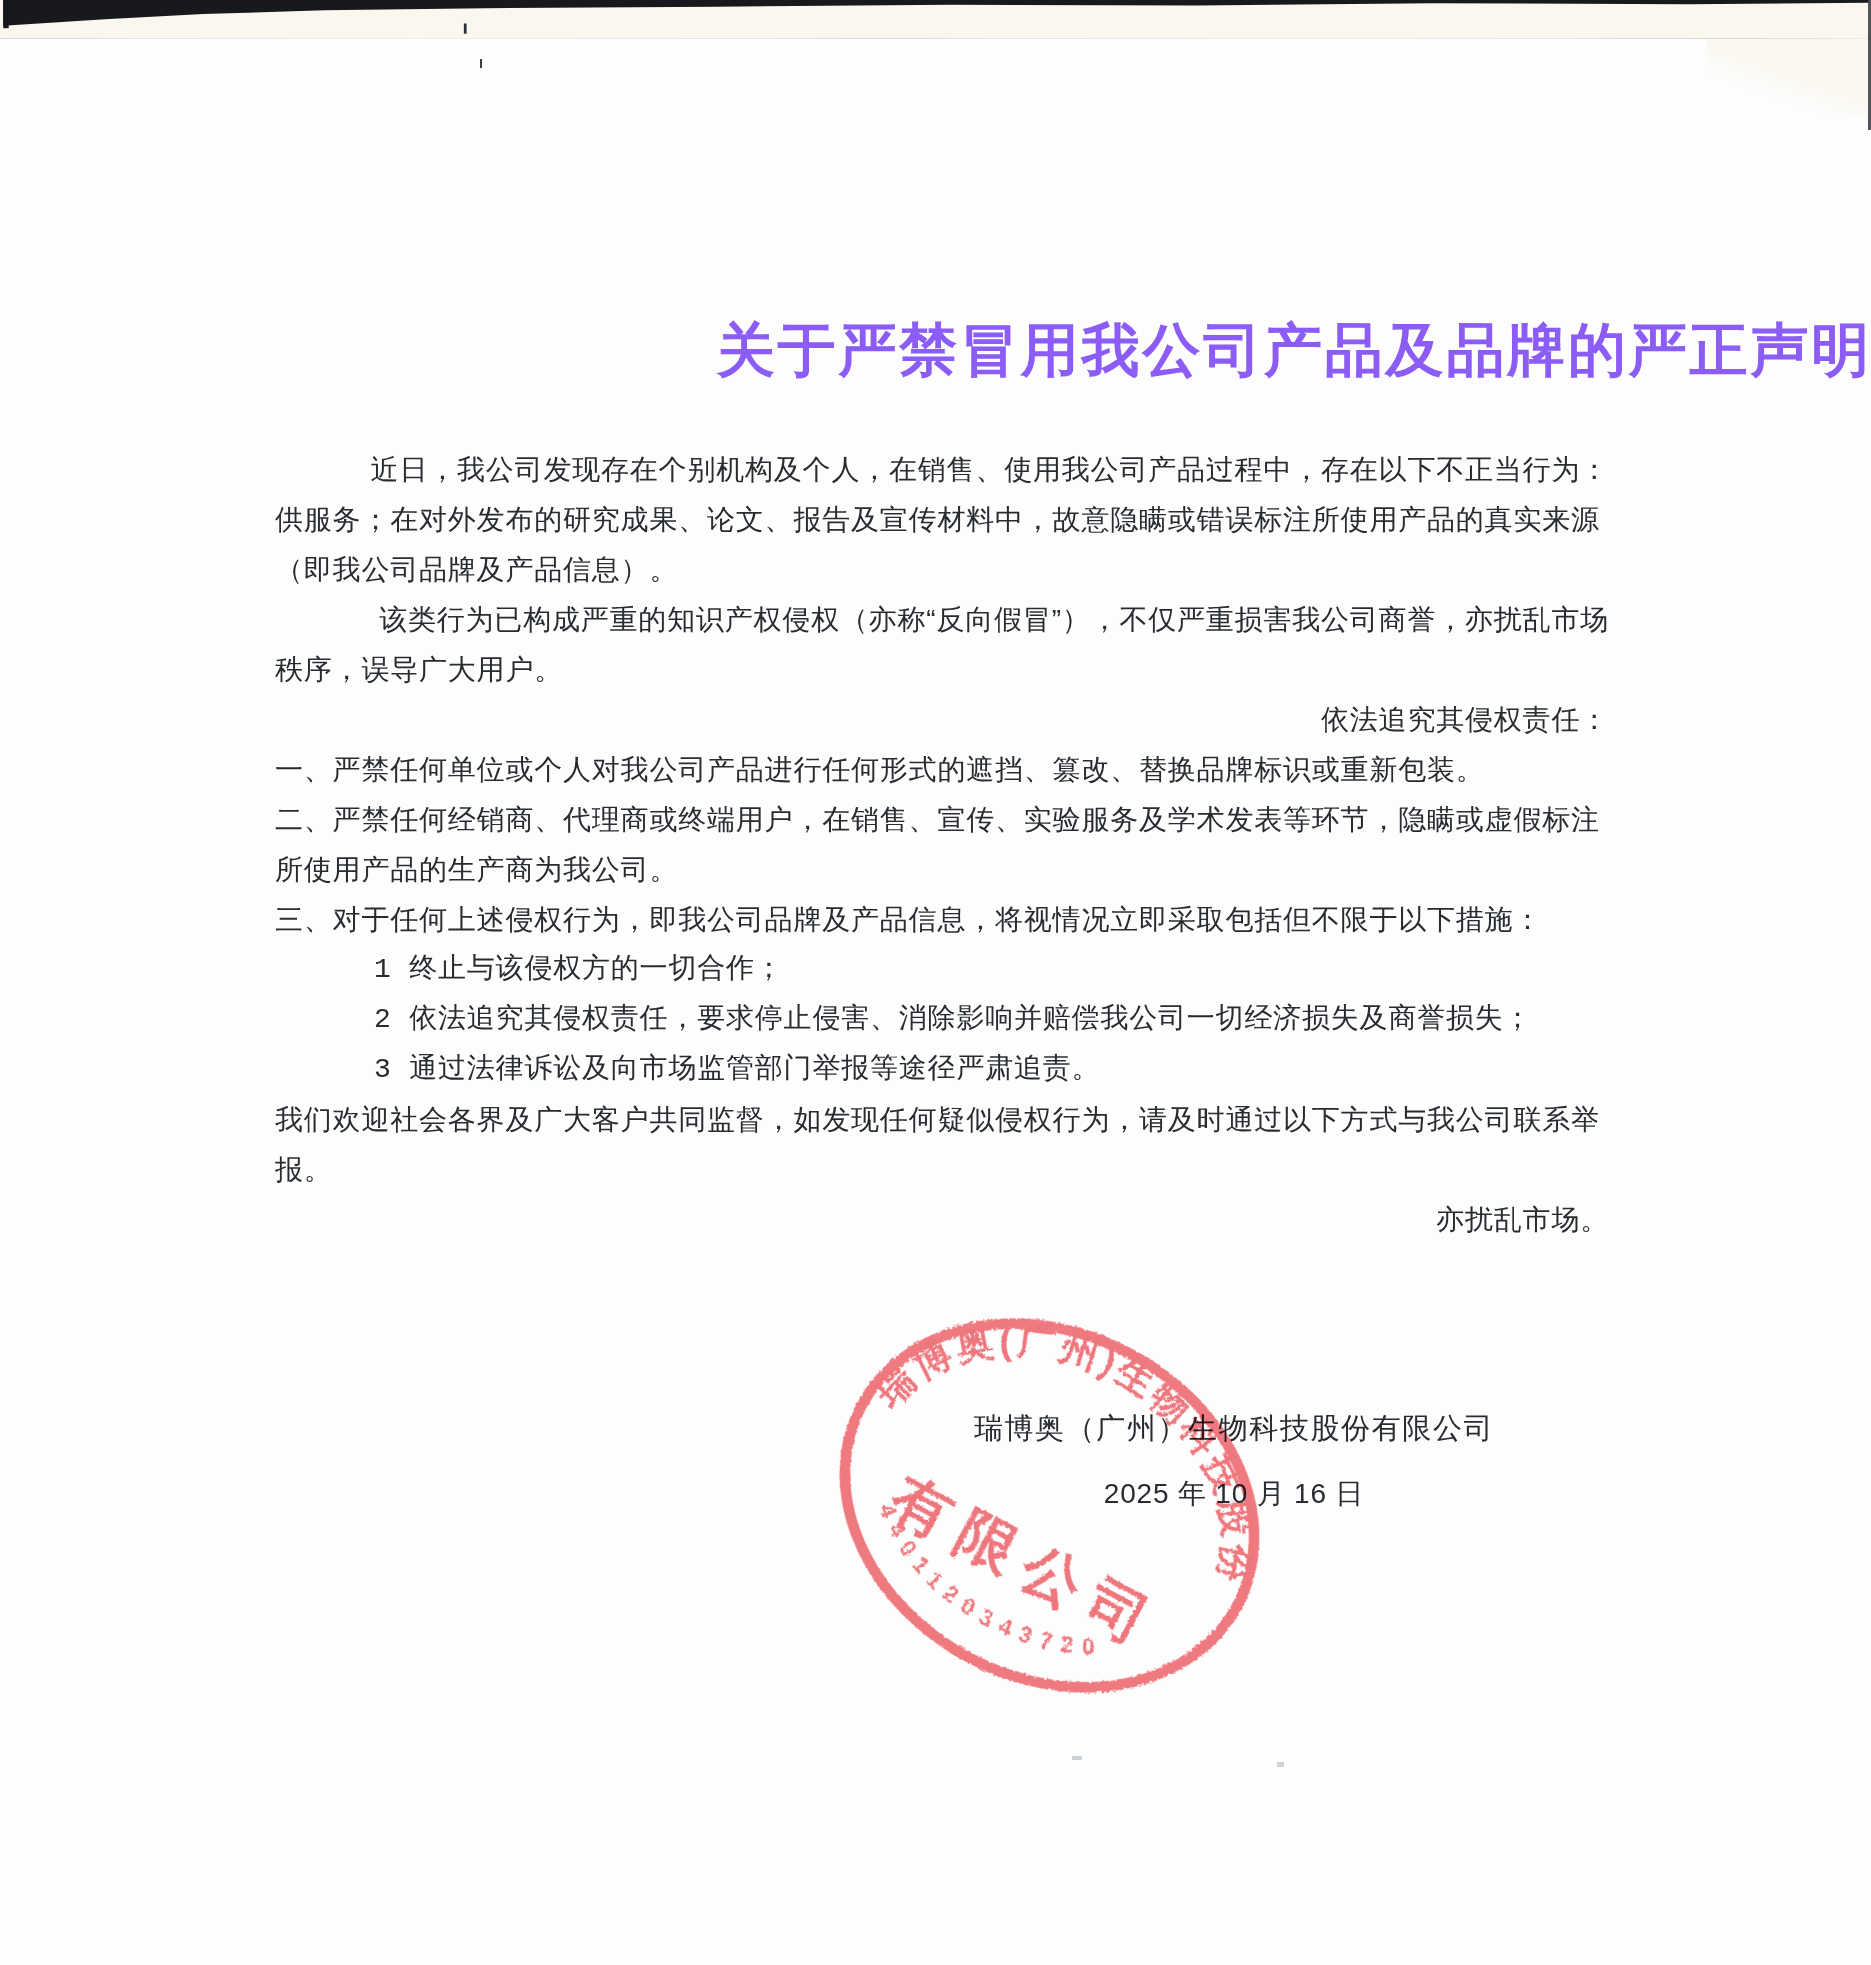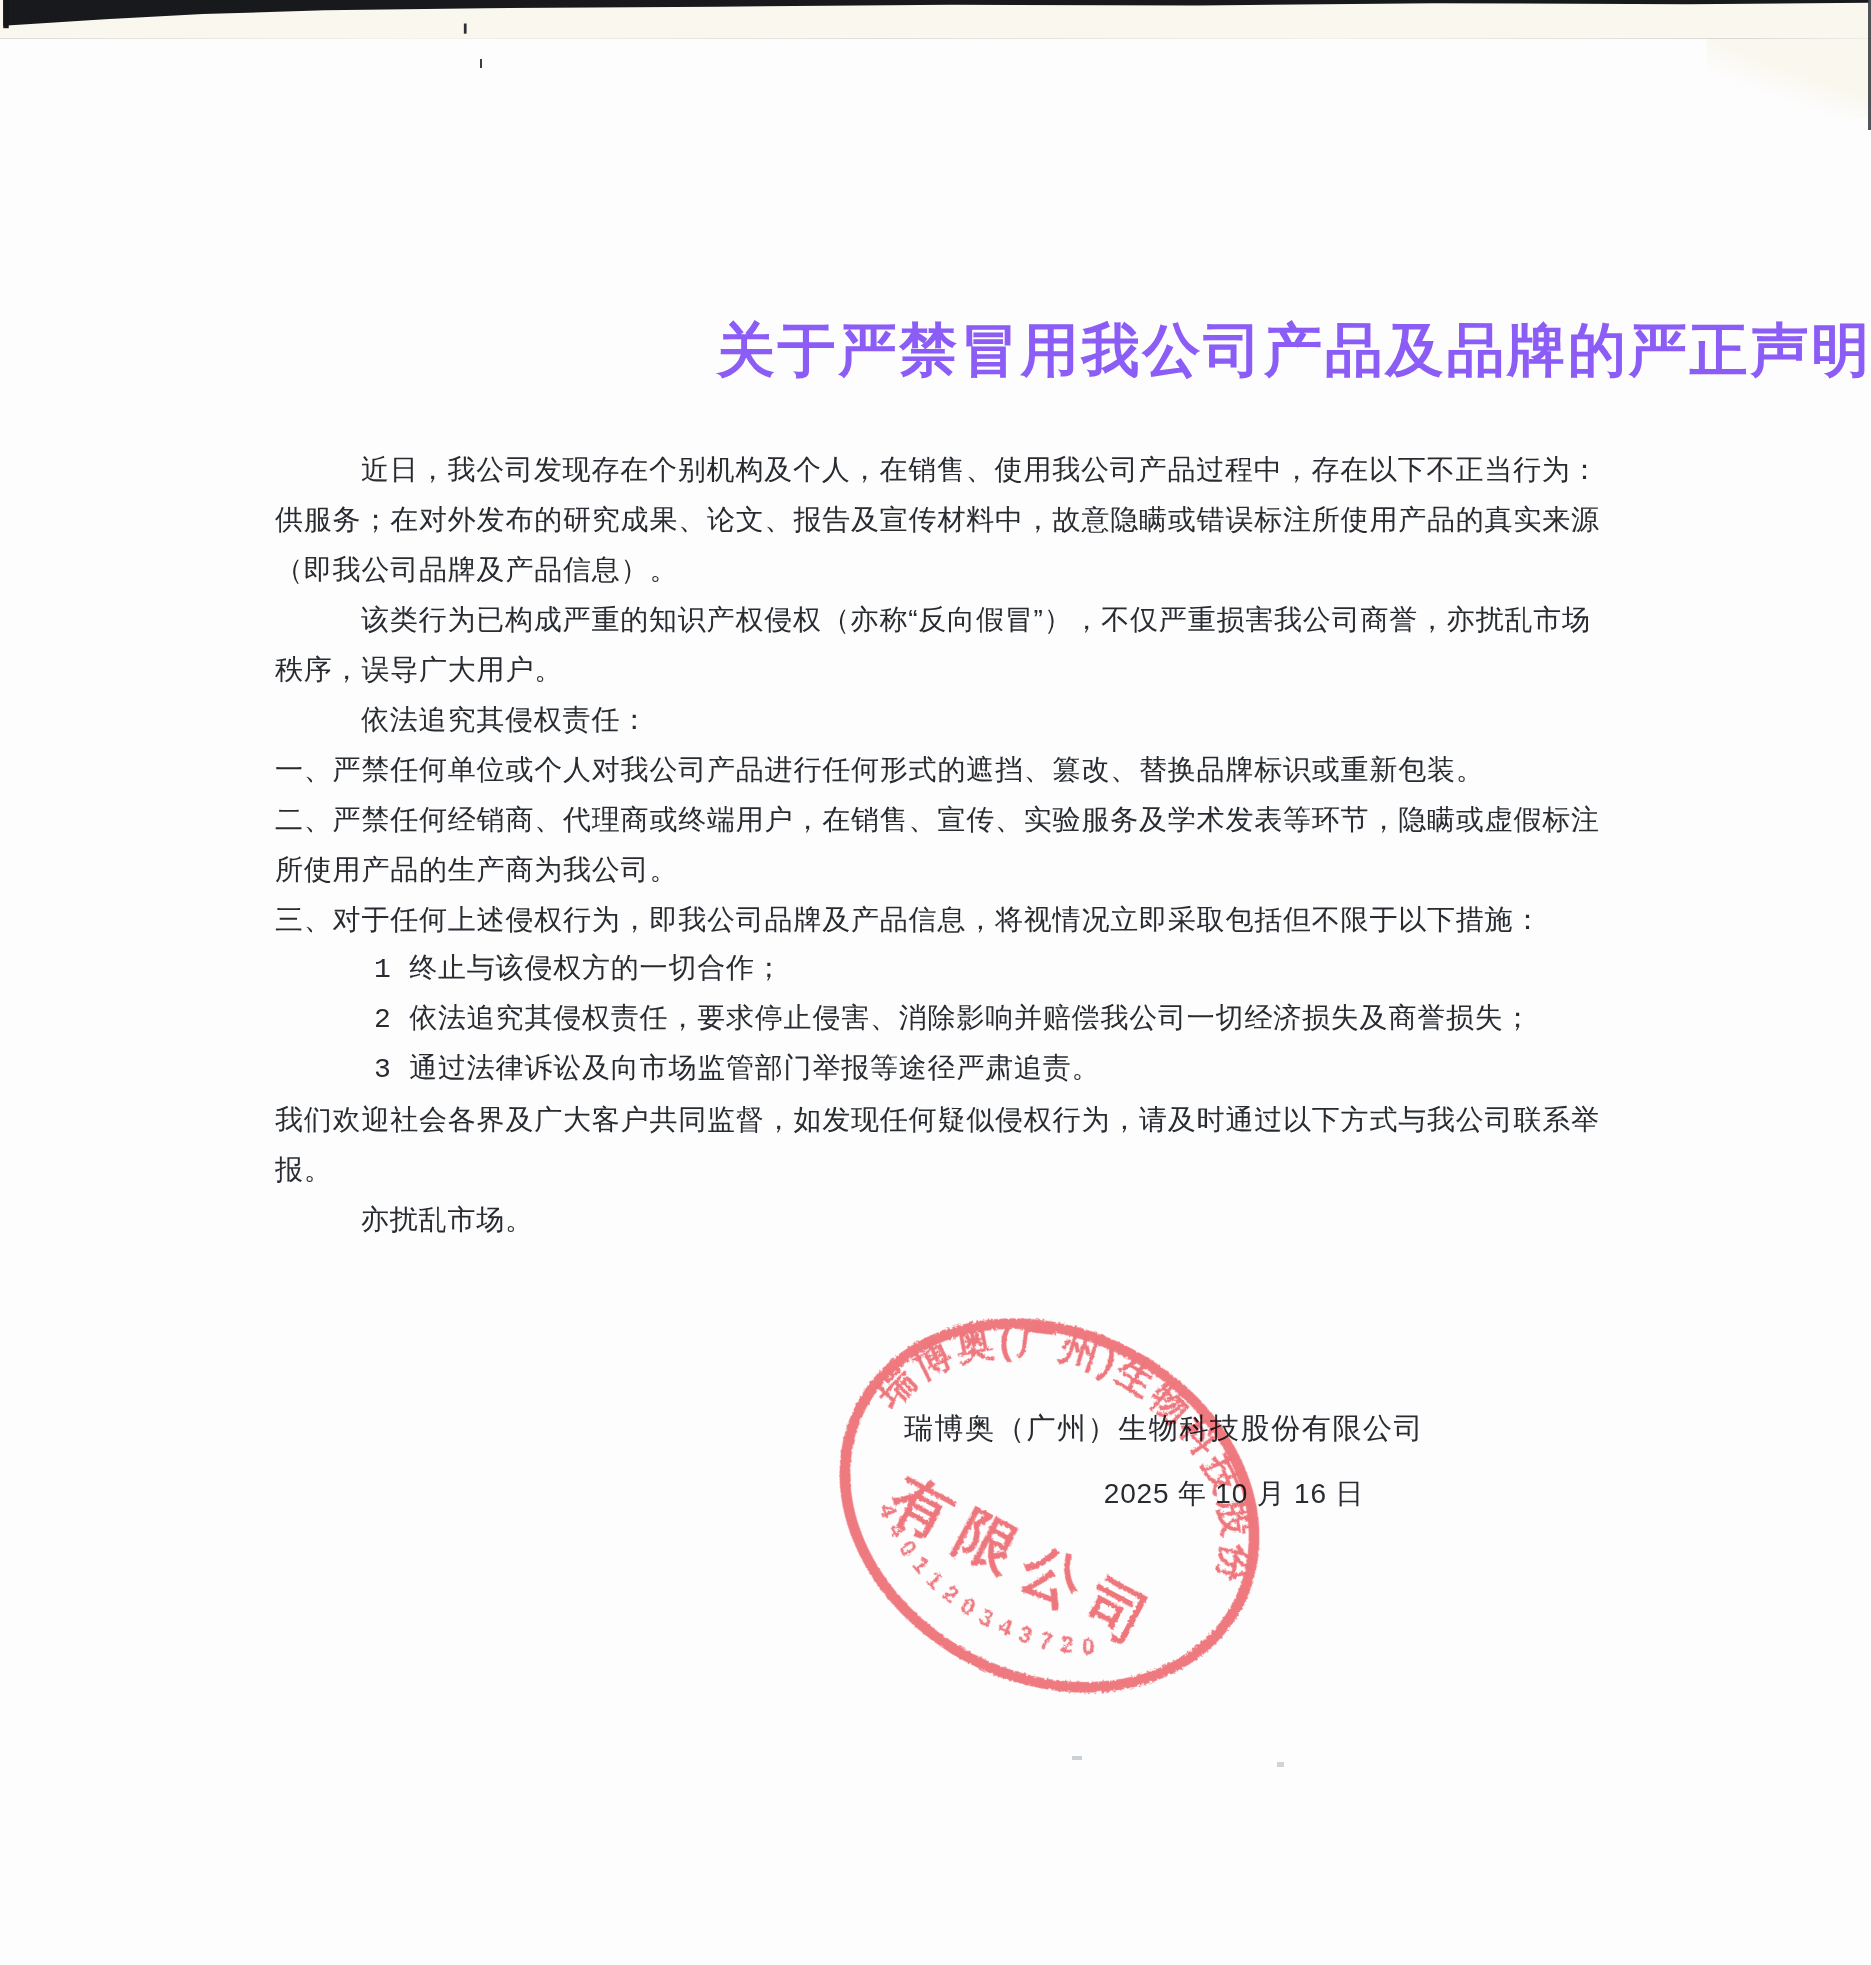--- a/index.html
+++ b/index.html
@@ -22,25 +22,25 @@
   .speck.gray{background:#9aa2ae;}
 
   
   .title{
     position:absolute;top:312px;left:0;width:100%;
     text-align:right;font-size:58px;font-weight:600;
     letter-spacing:2.8px;color:#8b5cf6;
   }
   .body-block{position:absolute;left:275px;top:445px;width:1334px;}
   .line{height:50px;line-height:50px;font-size:28px;letter-spacing:0.8px;white-space:nowrap;}
-  .ind-para{padding-left:86px;}
+  .ind-para{padding-left:86px;text-align:right;}
   .ind-sub{padding-left:99px;font-family:Liberation Mono, monospace;}
   .company-line{
     position:absolute;top:1407px;left:904px;width:660px;
-    text-align:left;font-size:29px;letter-spacing:1.6px;line-height:43px;white-space:nowrap;
+    text-align:center;font-size:29px;letter-spacing:1.6px;line-height:43px;white-space:nowrap;
   }
   .date-line{
     position:absolute;top:1452px;left:904px;width:660px;
     text-align:center;font-size:28px;letter-spacing:0.8px;line-height:43px;white-space:nowrap;margin-top:20px;
   }
 
   
   .stamp{
     position:absolute;left:806px;top:1301px;width:487px;height:409px;
     mix-blend-mode:multiply;opacity:.85;

